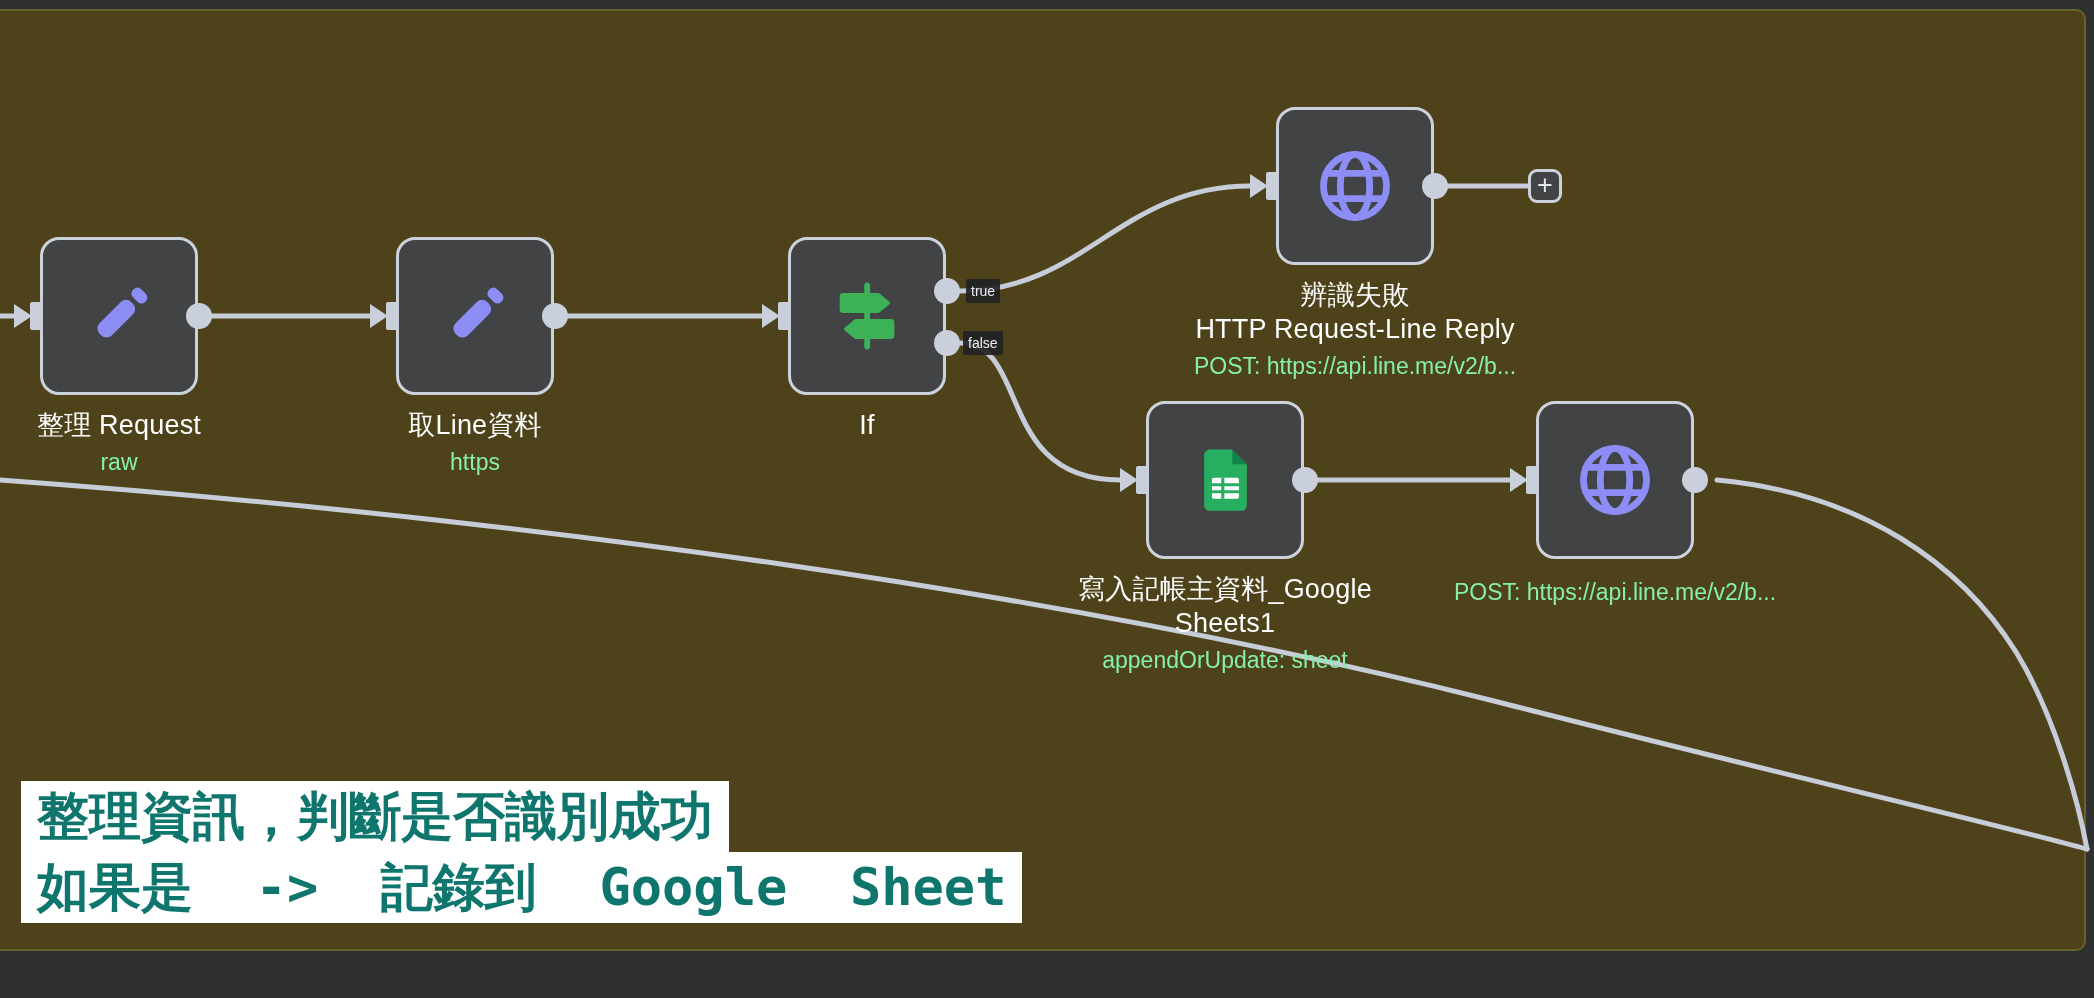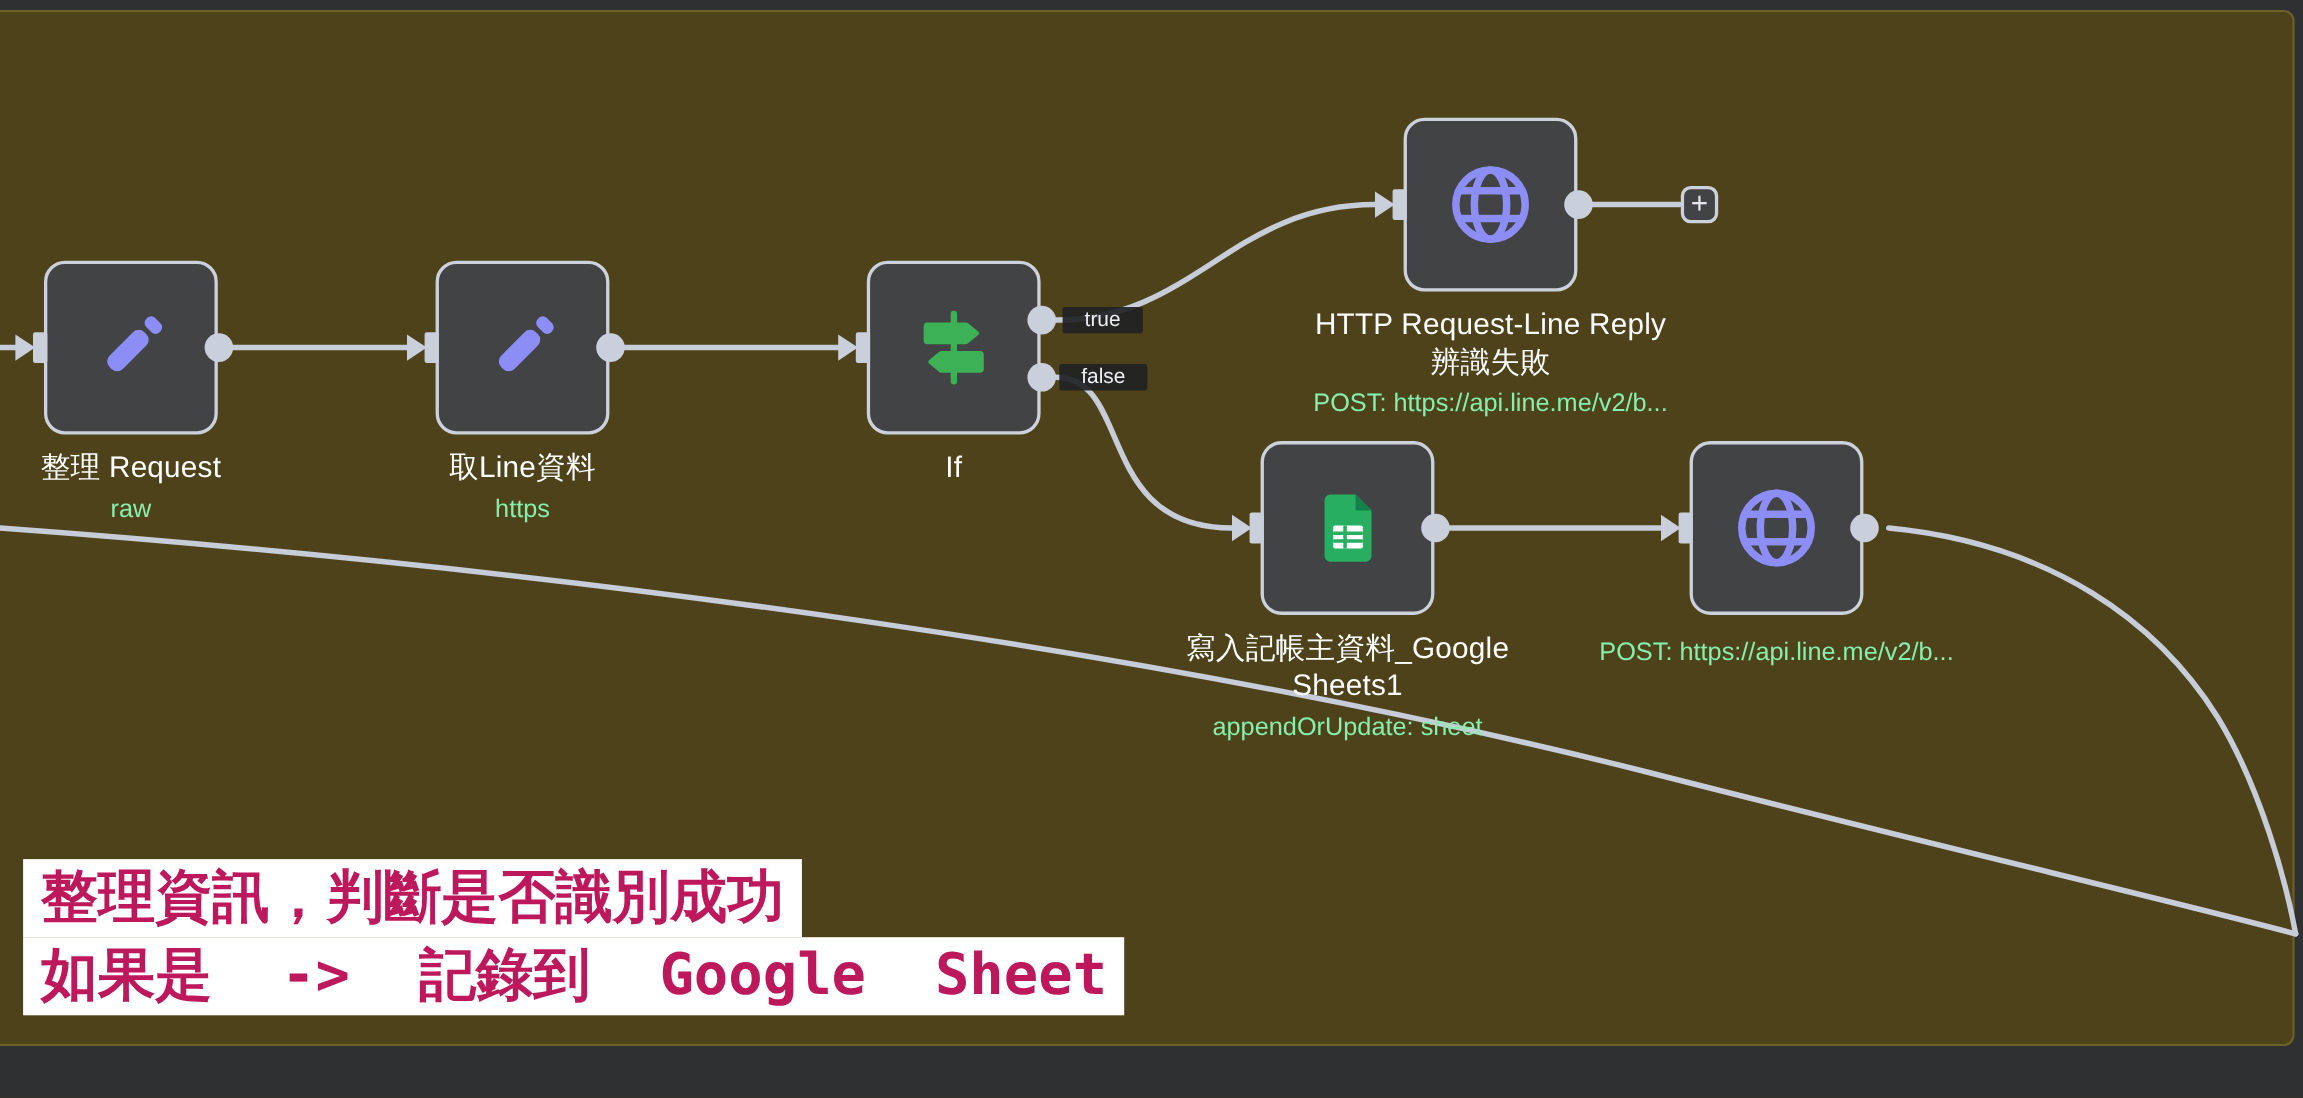--- a/index.html
+++ b/index.html
@@ -28,33 +28,33 @@
   }
   .cap-label{
     color:#fdfdfe;font-size:27px;font-weight:500;line-height:34px;
     letter-spacing:.2px;
   }
   .cap-sub{
     color:#86efac;font-size:23px;font-weight:400;margin-top:7px;line-height:26px;
   }
   .chip{
     position:absolute;z-index:6;background:rgba(33,34,36,.92);color:#eceef2;
-    font-size:19px;line-height:24px;padding:0 20px;border-radius:2px;
+    font-size:14px;line-height:24px;padding:0 5px;border-radius:2px;
   }
   .plus-btn{
     position:absolute;left:1528px;top:169px;width:34px;height:34px;
     box-sizing:border-box;background:#424345;border:3px solid #ccd2db;
     border-radius:9px;color:#e3e6ec;font-size:27px;font-weight:500;
     display:flex;align-items:center;justify-content:center;z-index:4;
     cursor:pointer;line-height:1;padding-bottom:2px;
   }
   .annotation{position:absolute;left:21px;top:781px;z-index:10;}
   .ann-line{
     display:table;white-space:pre;
-    background:#ffffff;color:#be185d;
+    background:#ffffff;color:#0f766e;
     font-family:"DejaVu Sans Mono","Liberation Mono",monospace;
     font-weight:700;font-size:52px;line-height:60px;
     padding:5px 16px 6px 16px;
   }
 </style>
 </head>
 <body>
 
 <div class="sticky"></div>
 
@@ -173,22 +173,22 @@
   <div class="cap-sub">raw</div>
 </div>
 <div class="caption" style="left:475px;top:408px">
   <div class="cap-label">取Line資料</div>
   <div class="cap-sub">https</div>
 </div>
 <div class="caption" style="left:867px;top:408px">
   <div class="cap-label">If</div>
 </div>
 <div class="caption" style="left:1355px;top:278px">
+  <div class="cap-label">辨識失敗</div>
   <div class="cap-label">HTTP Request-Line Reply</div>
-  <div class="cap-label">辨識失敗</div>
   <div class="cap-sub">POST: https://api.line.me/v2/b...</div>
 </div>
 <div class="caption" style="left:1225px;top:572px">
   <div class="cap-label">寫入記帳主資料_Google</div>
   <div class="cap-label">Sheets1</div>
   <div class="cap-sub">appendOrUpdate: sheet</div>
 </div>
 <div class="caption" style="left:1615px;top:572px">
   <div class="cap-sub">POST: https://api.line.me/v2/b...</div>
 </div>

